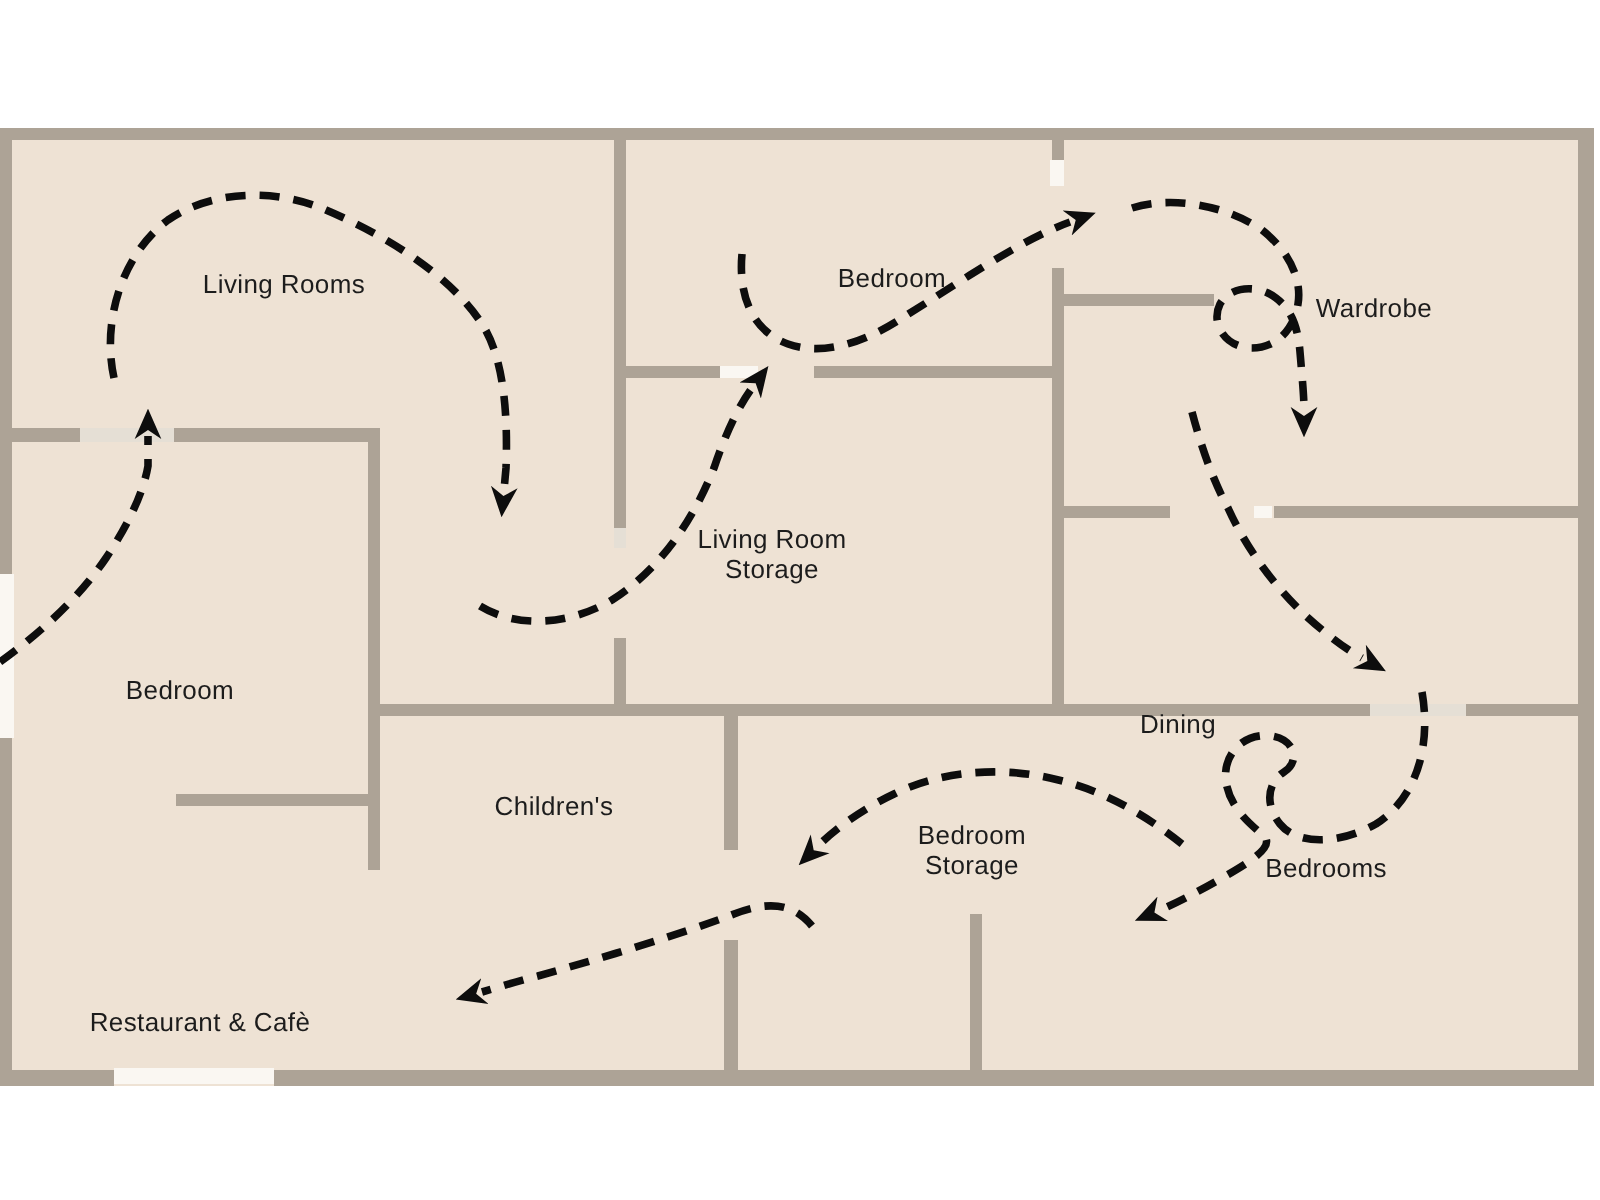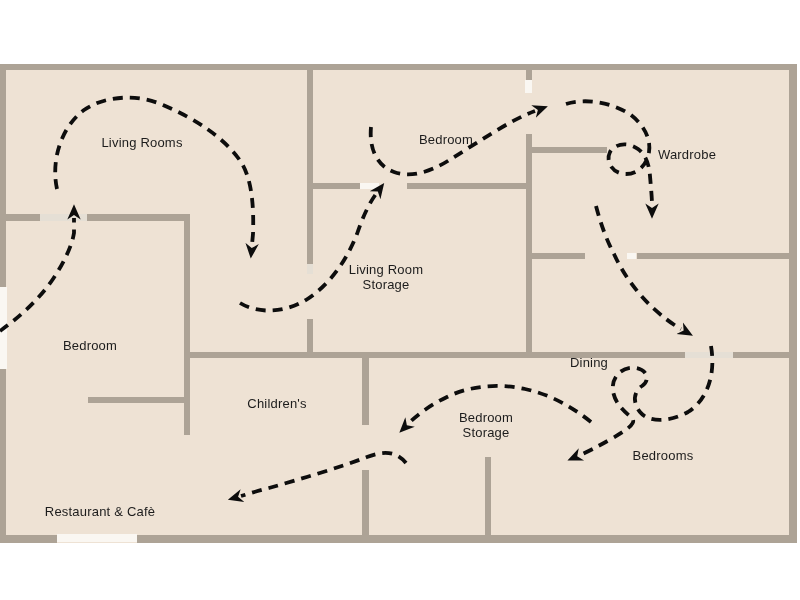--- a/index.html
+++ b/index.html
@@ -34,21 +34,21 @@
     letter-spacing:0.2px;
   }
   .lbl-living-rooms{left:142px;top:140px;}
   .lbl-wardrobe{left:446px;top:137px;}
   .lbl-kitchen{left:687px;top:152px;}
   .lbl-living-room-storage{left:386px;top:256px;margin-top:19px;}
   .lbl-entrance{left:90px;top:343px;}
   .lbl-dining{left:589px;top:312px;margin-top:48px;}
   .lbl-childrens{left:277px;top:401px;}
   .lbl-bedroom-storage{left:486px;top:423px;text-align:center;}
-  .lbl-bedrooms{left:663px;top:432px;margin-top:21px;}
+  .lbl-bedrooms{left:663px;top:432px;}
   .lbl-restaurant-cafe{left:100px;top:509px;}
 </style>
 </head>
 <body>
 
 <div class="stage">
 
   <svg width="800" height="600" viewBox="0 0 800 600">
 
     <defs>

